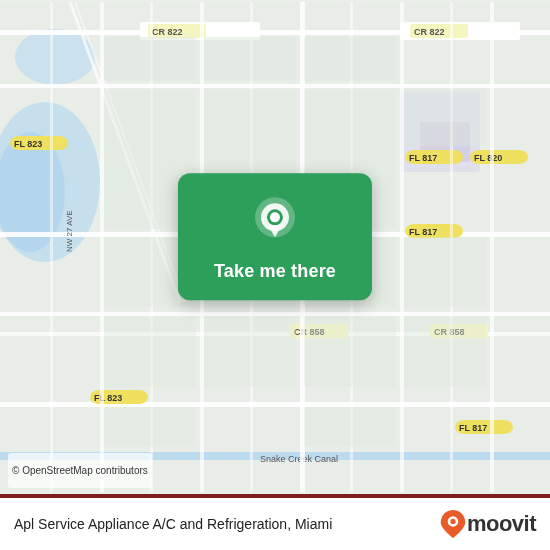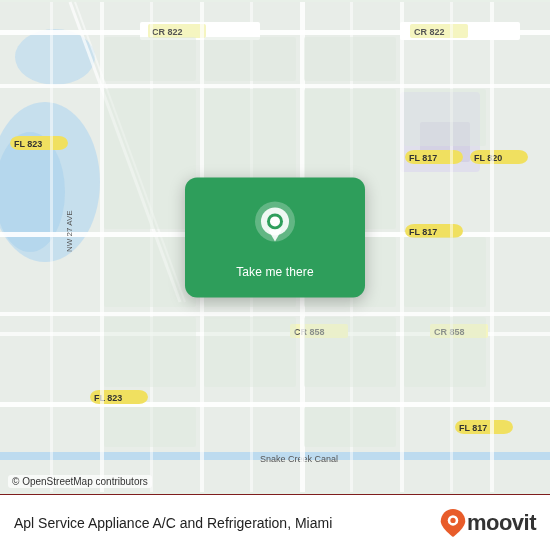--- a/index.html
+++ b/index.html
@@ -53,45 +53,45 @@
       cursor: pointer;
     }
 
     #pin-icon {
       width: 48px;
       height: 56px;
     }
 
     #take-me-there-btn {
       color: #fff;
-      font-size: 12px;
-      font-weight: 400;
+      font-size: 18px;
+      font-weight: 700;
       white-space: nowrap;
       background: none;
       border: none;
       cursor: pointer;
       letter-spacing: 0.01em;
     }
 
     
     #map-attribution {
       position: absolute;
       bottom: 6px;
       left: 8px;
       font-size: 10px;
       color: #333;
       background: rgba(255,255,255,0.7);
-      padding: 1px 4px;
+      padding: 12px 4px;
       border-radius: 3px;
     }
 
     
     #bottom-bar {
       background: #fff;
-      border-top: 1px solid #7f1d1d;
+      border-top: 4px solid #7f1d1d;
       padding: 10px 14px;
       display: flex;
       align-items: center;
       justify-content: space-between;
       min-height: 56px;
     }
 
     #business-info {
       display: flex;
       flex-direction: column;

